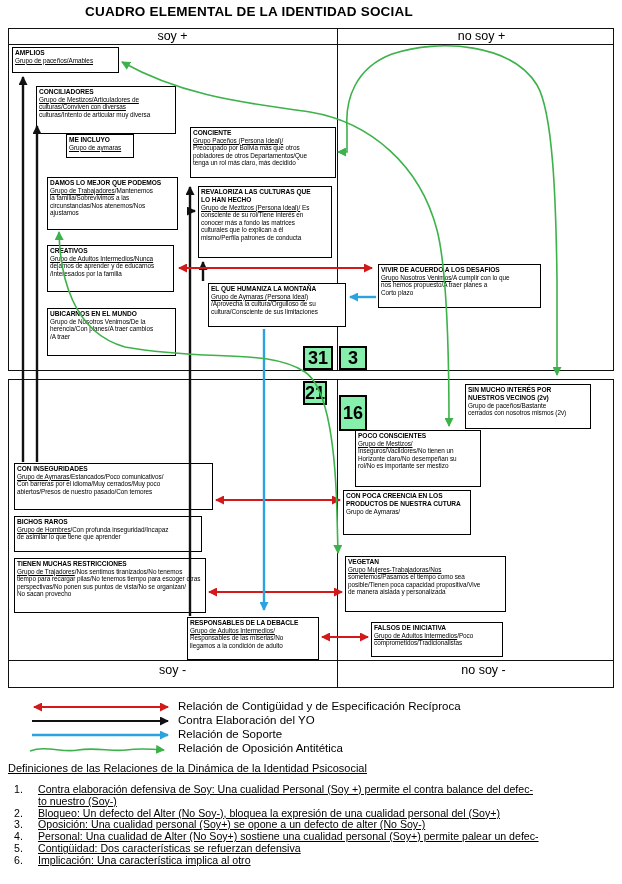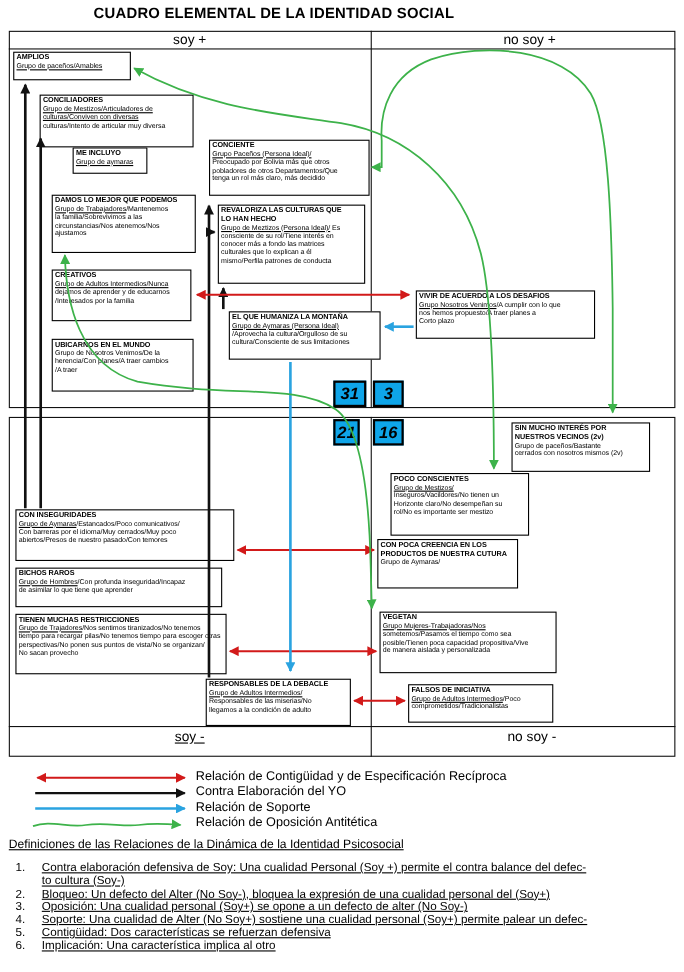--- a/index.html
+++ b/index.html
@@ -14,23 +14,23 @@
   .frame { border:1px solid #111; background:transparent; z-index:1; }
   .hline { border-top:1px solid #111; height:0; z-index:1; }
   .vline { border-left:1px solid #111; width:0; z-index:1; }
   .quad-label { font-size:12.5px; text-align:center; z-index:2; }
   .dbox { position:absolute; border:1px solid #000; background:#fff;
     padding:1px 2px; font-size:6.4px; line-height:1.18; letter-spacing:-0.05px;
     z-index:3; }
   .dbox .bt { font-weight:bold; font-size:6.6px; white-space:nowrap; }
   .dbox .bl { white-space:nowrap; }
   .dbox .ul { text-decoration:underline; }
-  .nbox { position:absolute; border:2px solid #000; background:#0ea5e9;
-    font-weight:bold; font-size:15px; text-align:center; z-index:3;
-    display:flex; align-items:center; justify-content:center;font-style:italic; }
+  .nbox { position:absolute; border:2px solid #000; background:#86efac;
+    font-weight:bold; font-size:18px; text-align:center; z-index:3;
+    display:flex; align-items:center; justify-content:center; }
   #relations { position:absolute; top:0; left:0; z-index:5; pointer-events:none; }
   .st-red   { stroke:#d21a1a; stroke-width:1.8; fill:none; }
   .st-black { stroke:#111;    stroke-width:2.4; fill:none; }
   .st-blue  { stroke:#2aa3e0; stroke-width:2.4; fill:none; }
   .st-green { stroke:#3db24a; stroke-width:1.6; fill:none; }
   .legend-row { position:absolute; left:0; width:622px; height:16px; z-index:2; }
   .legend-row svg { position:absolute; left:26px; top:0; }
   .legend-label { position:absolute; left:178px; top:1px; font-size:11.5px; white-space:nowrap; }
   .defs-heading { top:762px; left:8px; font-size:11px; text-decoration:underline; z-index:2; }
   #defs-list { position:absolute; top:784px; left:14px; width:600px; z-index:2; }
@@ -45,27 +45,27 @@
 
 <div class="abs frame" style="left:8px;top:28px;width:606px;height:343px;"></div>
 <div class="abs hline" style="left:8px;top:44px;width:606px;"></div>
 <div class="abs frame" style="left:8px;top:379px;width:606px;height:309px;"></div>
 <div class="abs hline" style="left:8px;top:660px;width:606px;"></div>
 <div class="abs vline" style="left:337px;top:28px;height:343px;"></div>
 <div class="abs vline" style="left:337px;top:379px;height:309px;"></div>
 
 <div class="abs quad-label" style="left:8px;top:29px;width:329px;">soy +</div>
 <div class="abs quad-label" style="left:337px;top:29px;width:277px;padding-left:12px;">no soy +</div>
-<div class="abs quad-label" style="left:8px;top:663px;width:329px;text-decoration:underline;">soy -</div>
+<div class="abs quad-label" style="left:8px;top:663px;width:329px;">soy -</div>
 <div class="abs quad-label" style="left:337px;top:663px;width:277px;padding-left:16px;">no soy -</div>
 
 <div class="nbox" style="left:303px;top:346px;width:30px;height:24px;">31</div>
 <div class="nbox" style="left:339px;top:346px;width:28px;height:24px;">3</div>
 <div class="nbox" style="left:303px;top:381px;width:24px;height:24px;">21</div>
-<div class="nbox" style="left:339px;top:381px;width:28px;height:24px;">16</div>
+<div class="nbox" style="left:339px;top:395px;width:28px;height:36px;">16</div>
 
 <div id="boxes-layer">
     <div class="dbox" style="left: 12px; top: 47px; width: 107px; min-height: 26px;">
       <div class="bt">AMPLIOS</div>
       <div class="bl"><span class="ul">Grupo de paceños/Amables</span></div>
     </div>
     <div class="dbox" style="left: 36px; top: 86px; width: 140px; min-height: 48px;">
       <div class="bt">CONCILIADORES</div>
       <div class="bl"><span class="ul">Grupo de Mestizos/Articuladores de</span></div>
       <div class="bl"><span class="ul">culturas/Conviven con diversas</span></div>
@@ -237,39 +237,39 @@
   </svg>
   <span class="legend-label">Relación de Oposición Antitética</span>
 </div>
 
 <div class="abs defs-heading">Definiciones de las Relaciones de la Dinámica de la Identidad Psicosocial</div>
 <div id="defs-list">
     <div class="def-item">
       <div class="def-num">1.</div>
       <div class="def-lines">
         <div>Contra elaboración defensiva de Soy: Una cualidad Personal (Soy +) permite el contra balance del defec-</div>
-        <div>to cultura (Soy-)</div>
+        <div>to nuestro (Soy-)</div>
       </div>
     </div>
     <div class="def-item">
       <div class="def-num">2.</div>
       <div class="def-lines">
         <div>Bloqueo: Un defecto del Alter (No Soy-), bloquea la expresión de una cualidad personal del (Soy+)</div>
       </div>
     </div>
     <div class="def-item">
       <div class="def-num">3.</div>
       <div class="def-lines">
         <div>Oposición: Una cualidad personal (Soy+) se opone a un defecto de alter (No Soy-)</div>
       </div>
     </div>
     <div class="def-item">
       <div class="def-num">4.</div>
       <div class="def-lines">
-        <div>Soporte: Una cualidad de Alter (No Soy+) sostiene una cualidad personal (Soy+) permite palear un defec-</div>
+        <div>Personal: Una cualidad de Alter (No Soy+) sostiene una cualidad personal (Soy+) permite palear un defec-</div>
       </div>
     </div>
     <div class="def-item">
       <div class="def-num">5.</div>
       <div class="def-lines">
         <div>Contigüidad: Dos características se refuerzan defensiva</div>
       </div>
     </div>
     <div class="def-item">
       <div class="def-num">6.</div>

